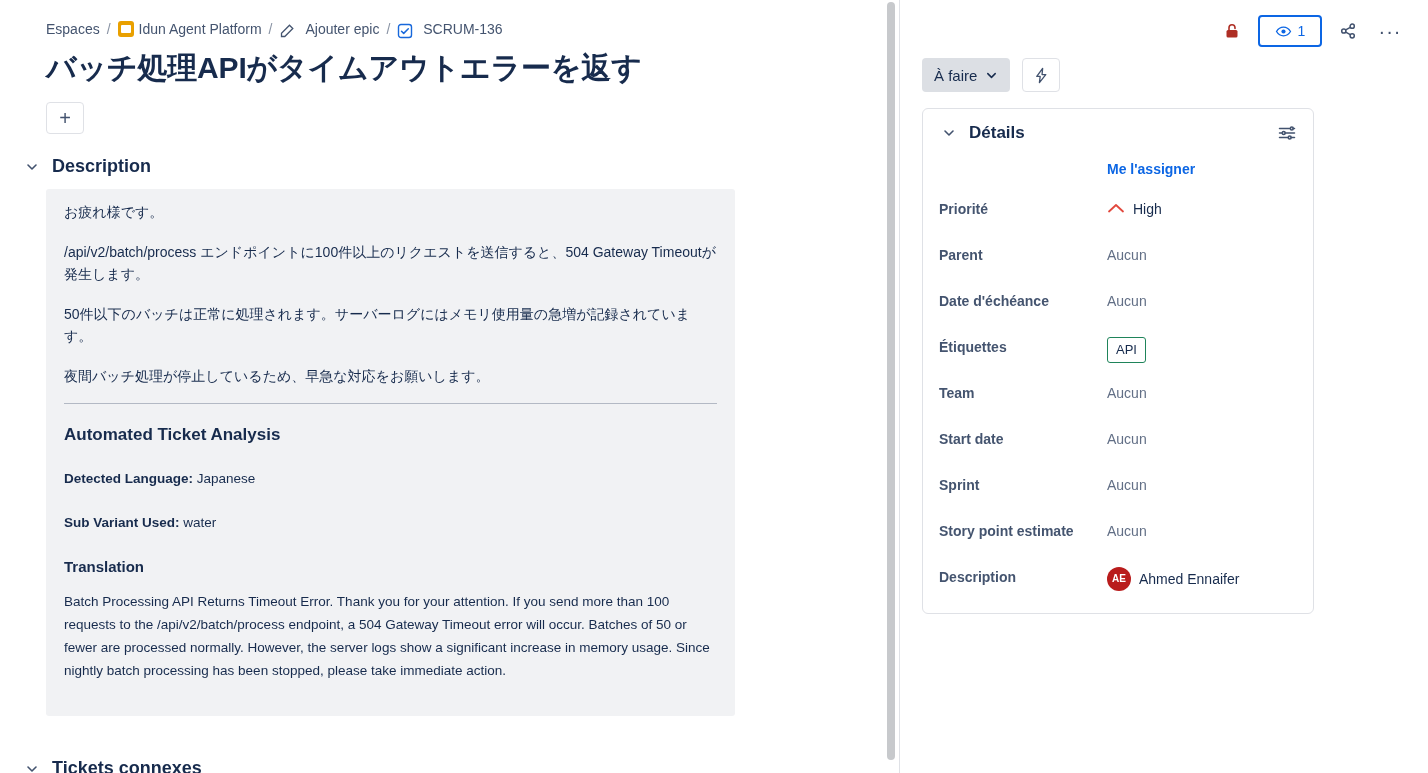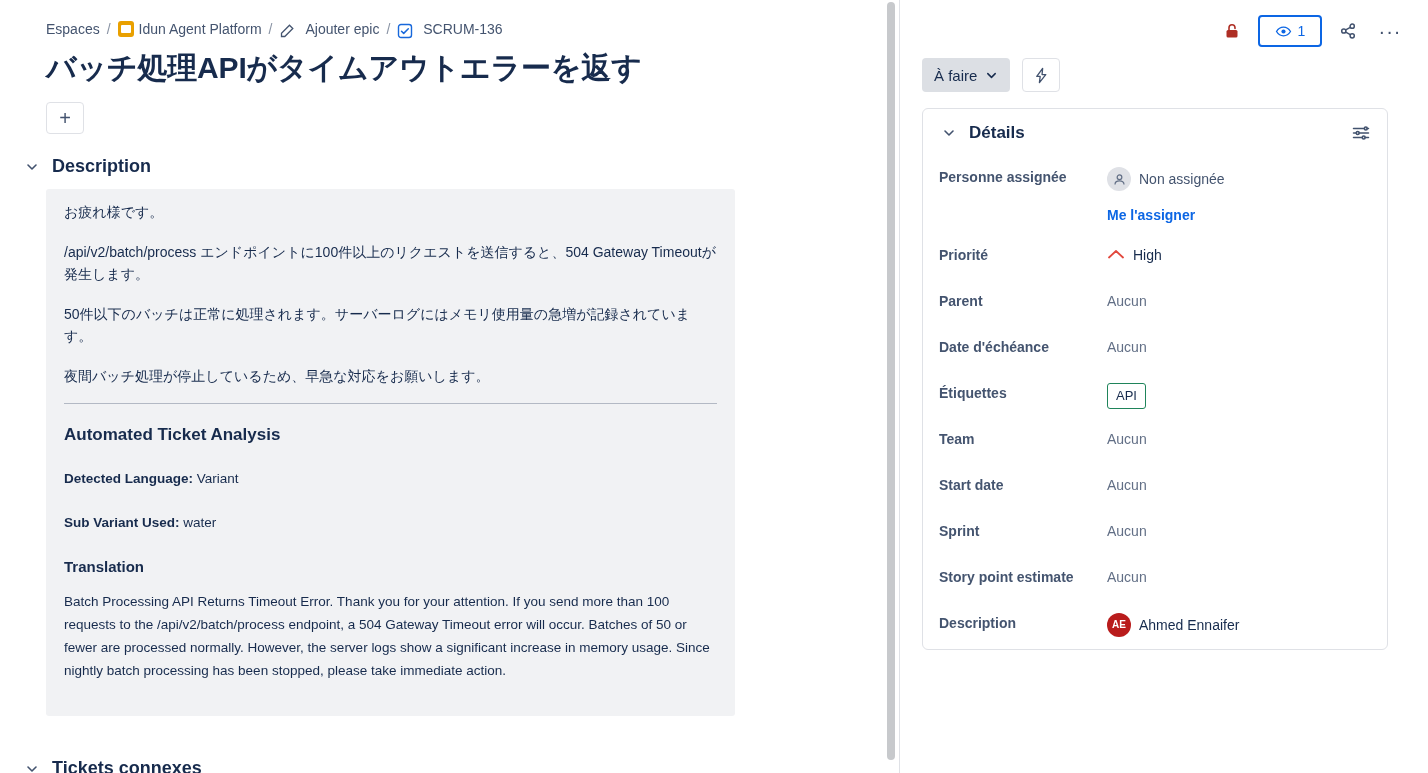--- a/index.html
+++ b/index.html
@@ -232,23 +232,23 @@
     background: #fff;
     display: flex; align-items: center; justify-content: center;
     cursor: pointer;
     color: #42526e;
   }
 
   .details-card {
     border: 1px solid #dfe1e6;
     border-radius: 6px;
     background: #fff;
-    padding: 14px 16px 0 16px;
+    padding: 14px 16px 10px 16px;
     margin-left: 4px;
-    width: 466px;
+    width: 392px;
   }
   .details-head {
     display: flex;
     align-items: center;
     justify-content: space-between;
     margin-bottom: 14px;
   }
   .details-head-left {
     display: flex; align-items: center; gap: 10px;
   }
@@ -375,21 +375,21 @@
         <p>/api/v2/batch/process エンドポイントに100件以上のリクエストを送信すると、504 Gateway Timeoutが発生します。</p>
         <p>50件以下のバッチは正常に処理されます。サーバーログにはメモリ使用量の急増が記録されています。</p>
         <p class="last-jp">夜間バッチ処理が停止しているため、早急な対応をお願いします。</p>
 
         <hr class="hr">
 
         <div class="ata-title">Automated Ticket Analysis</div>
 
         <div class="kv">
           <b>Detected Language:</b>
-          <span>Variant</span>
+          <span>Japanese</span>
         </div>
 
         <div class="kv">
           <b>Sub Variant Used:</b>
           <span>water</span>
         </div>
 
         <div class="tr-title">Translation</div>
         <p class="tr-body">Batch Processing API Returns Timeout Error. Thank you for your attention. If you send more than 100 requests to the /api/v2/batch/process endpoint, a 504 Gateway Timeout error will occur. Batches of 50 or fewer are processed normally. However, the server logs show a significant increase in memory usage. Since nightly batch processing has been stopped, please take immediate action.</p>
       </div>
@@ -470,34 +470,20 @@
         <span>
           <svg width="20" height="20" viewBox="0 0 20 20" fill="none" stroke="#42526e" stroke-width="1.5" stroke-linecap="round">
             <path d="M2.5 5.5h11M16 5.5h1.5M2.5 10h3M8 10h9.5M2.5 14.5h9M14 14.5h3.5"></path>
             <circle cx="14.8" cy="5.5" r="1.5"></circle>
               <circle cx="6.7" cy="10" r="1.5"></circle>
               <circle cx="12.7" cy="14.5" r="1.5"></circle>
           </svg>
         </span>
       </div>
 
-      <div class="field-row">
-        <div class="field-label">Personne assignée</div>
-        <div class="field-value">
-          <span class="avatar-grey">
-            <svg width="15" height="15" viewBox="0 0 16 16" fill="none" stroke="#626f86" stroke-width="1.3">
-              <circle cx="8" cy="5.6" r="2.5"></circle>
-                <path d="M3.2 13.2c0-2.4 2.1-3.8 4.8-3.8s4.8 1.4 4.8 3.8"></path>
-            </svg>
-          </span>
-          <div class="assignee-block">
-            <span>Non assignée</span>
-          </div>
-        </div>
-      </div>
       <div class="field-row" style="min-height:0;padding:0 0 10px 0">
         <div class="field-label" style="padding-top:0"></div>
         <div class="field-value" style="padding-top:0">
           <span class="assign-link">Me l'assigner</span>
         </div>
       </div>
 
       <div class="field-row">
         <div class="field-label">Priorité</div>
         <div class="field-value">

